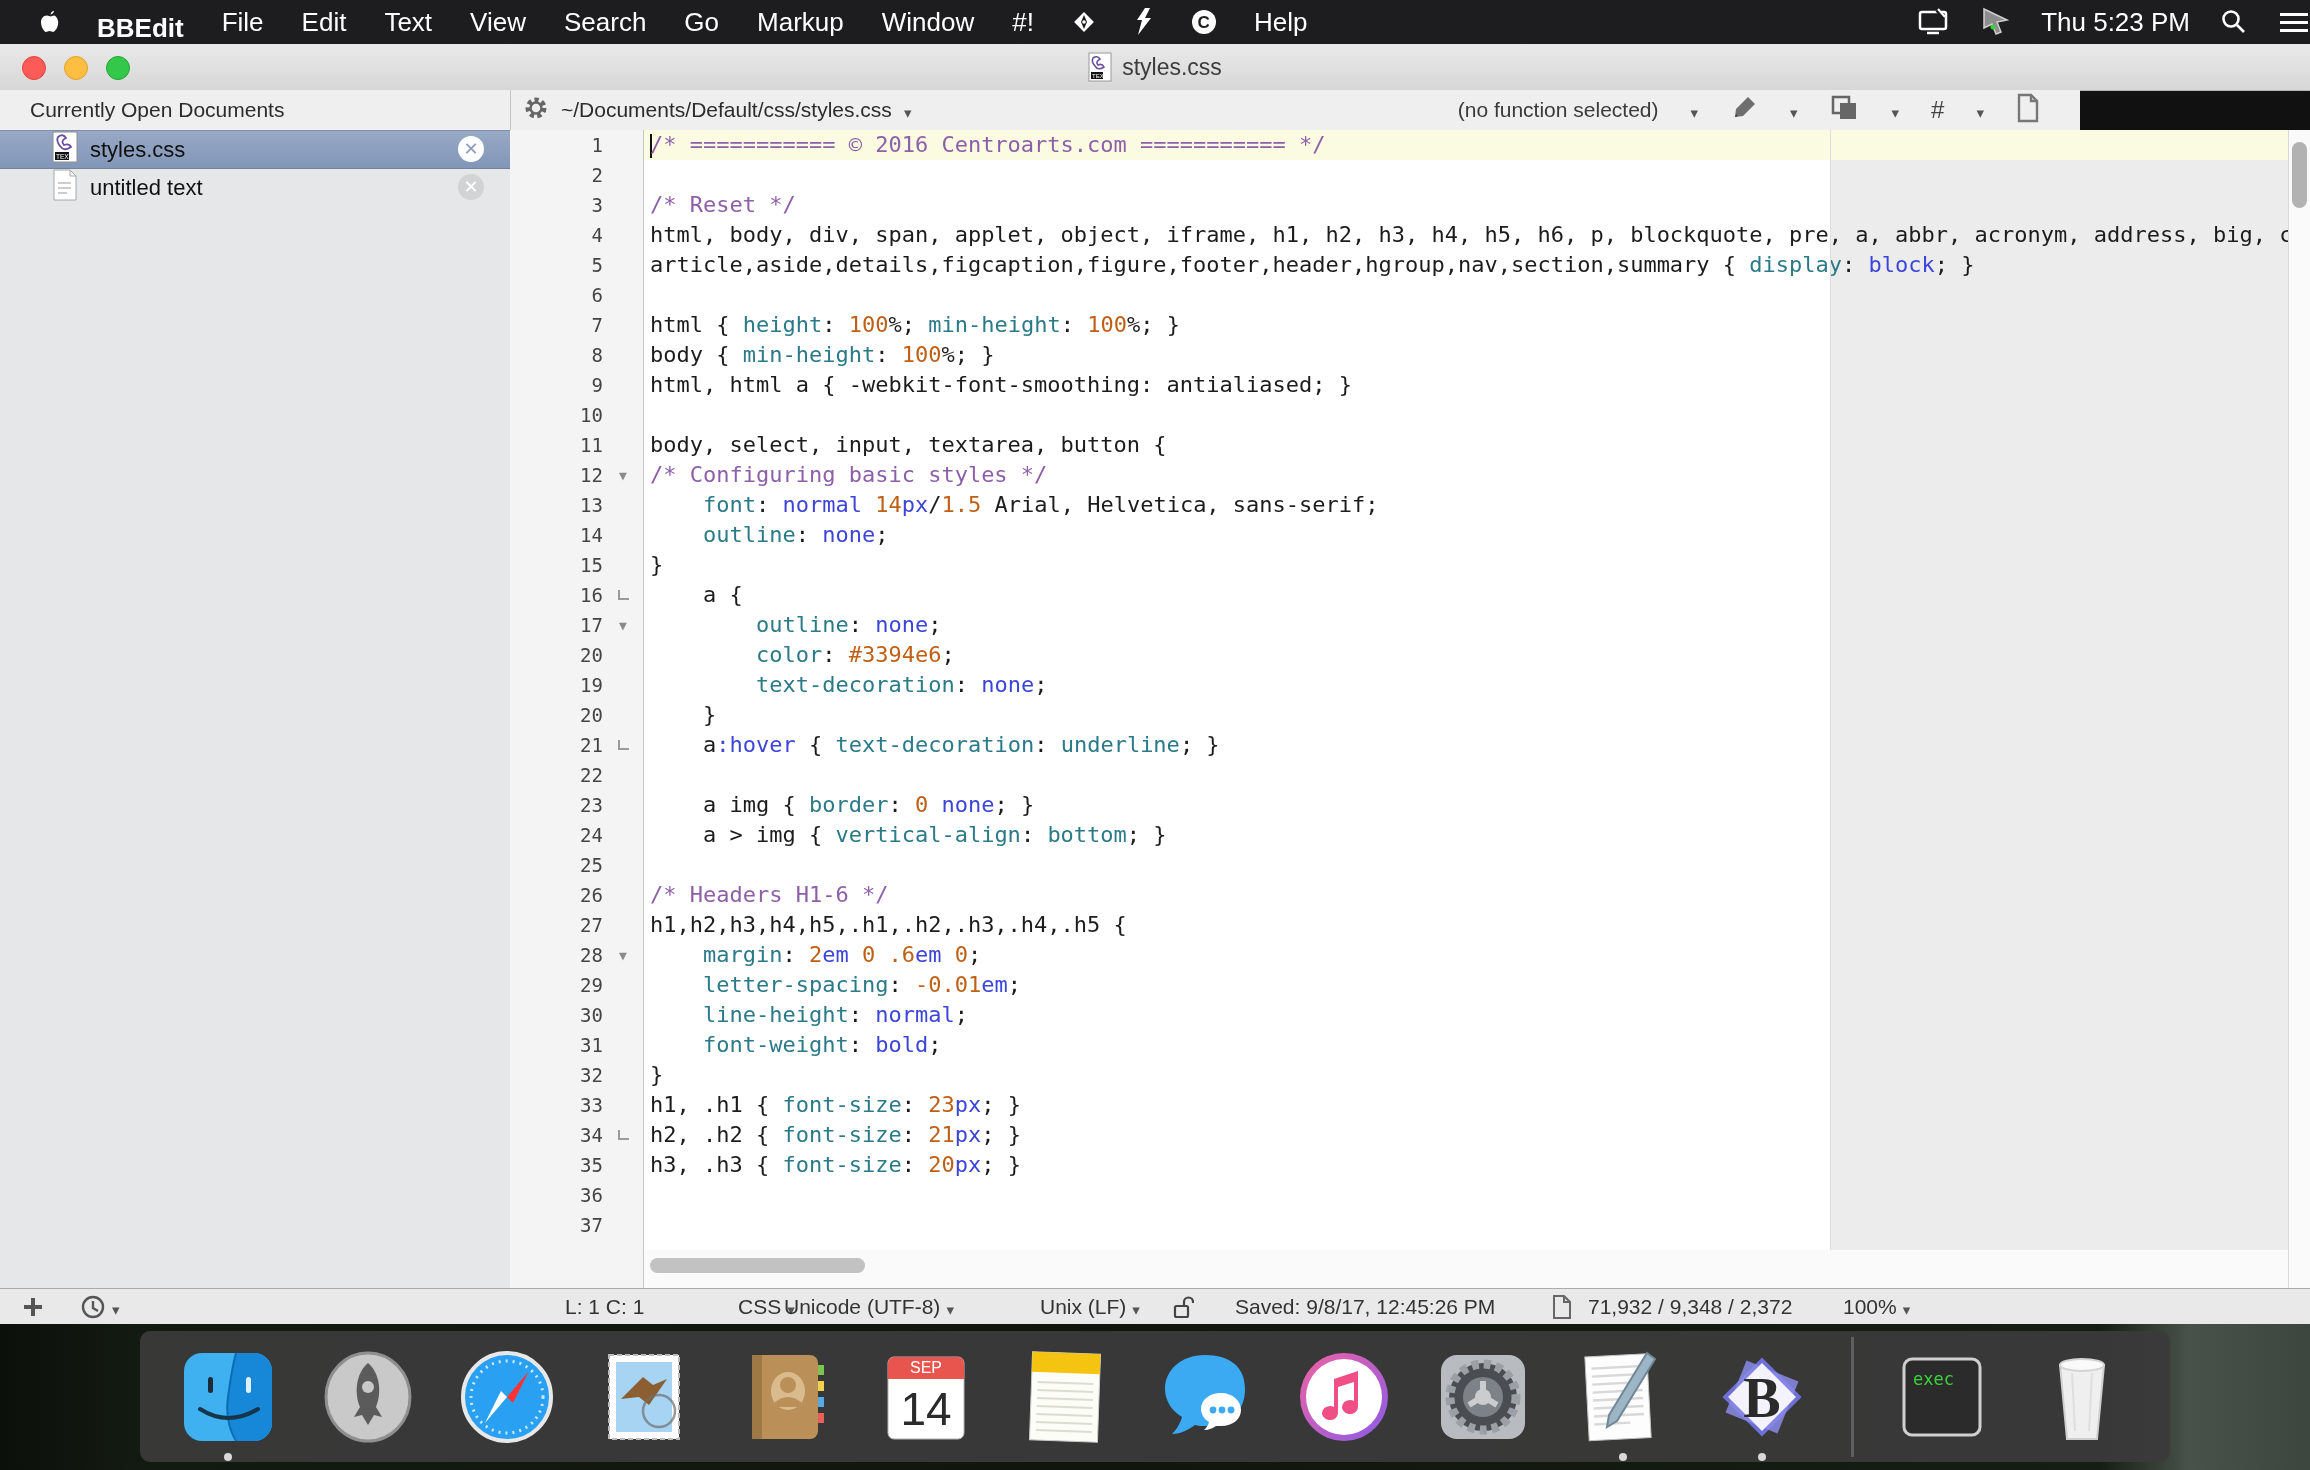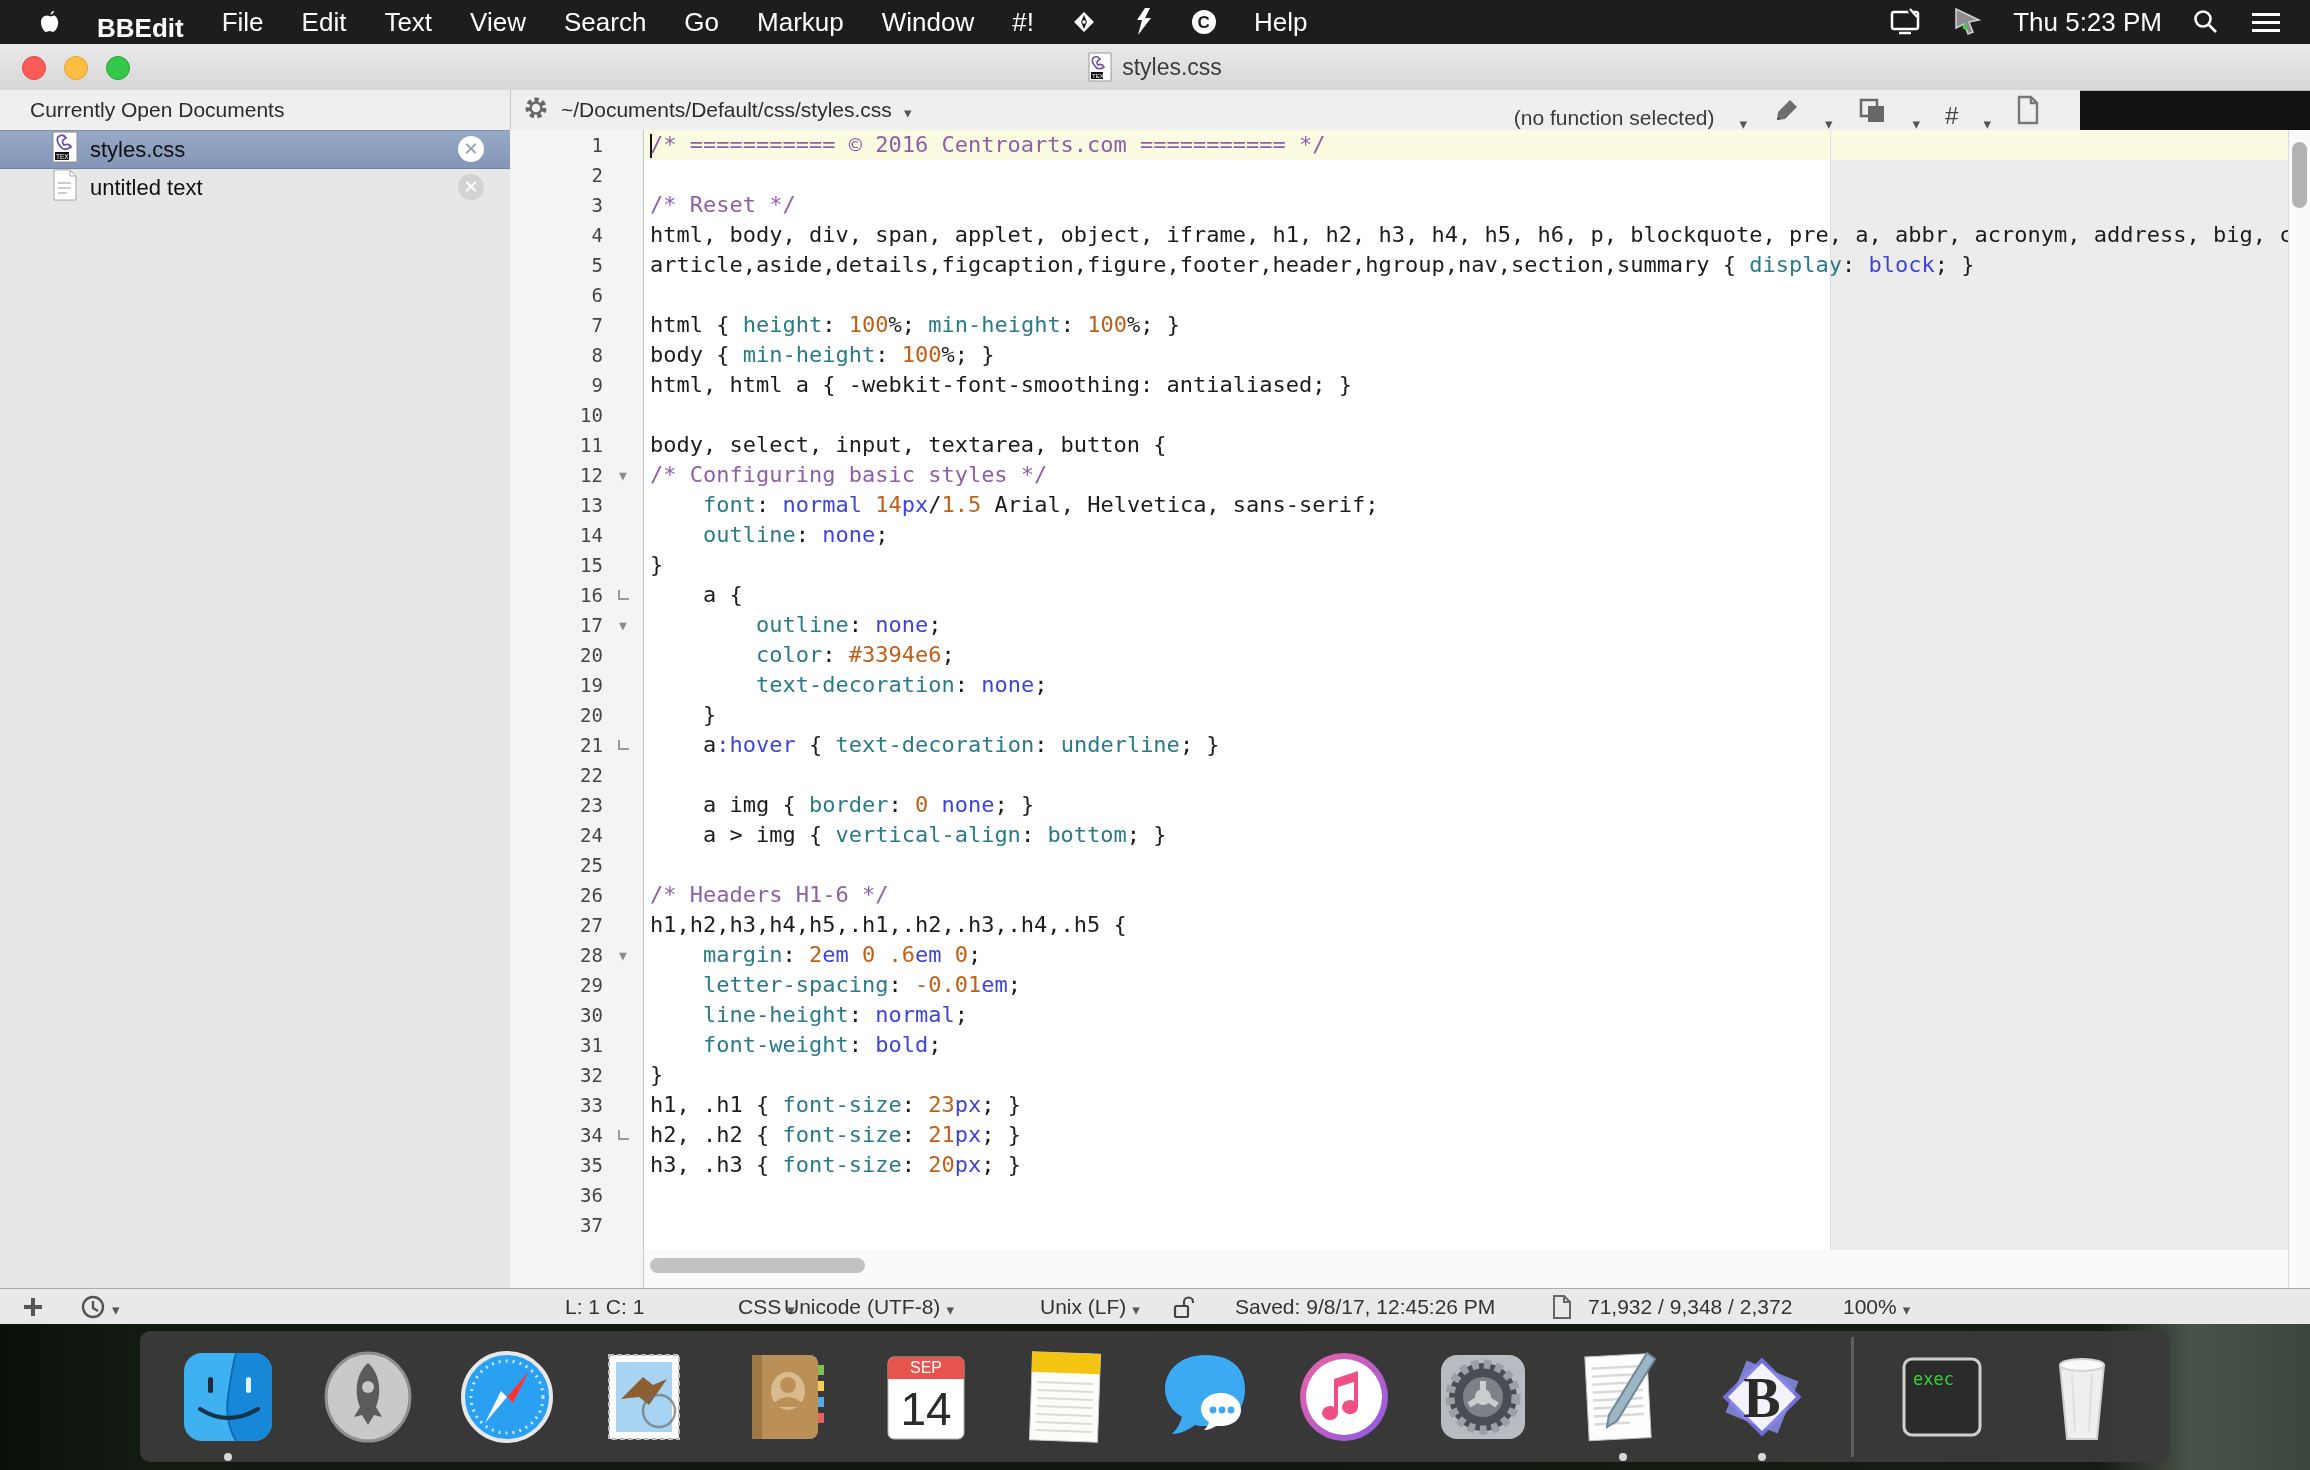--- a/index.html
+++ b/index.html
@@ -5,39 +5,39 @@
   html,body{margin:0;padding:0;}
   body{width:2310px;height:1470px;overflow:hidden;position:relative;
        font-family:"Liberation Sans",sans-serif;background:#111;}
   
   #menubar{position:absolute;left:0;top:0;width:2310px;height:44px;background:#1d1d1f;
            display:flex;align-items:center;color:#fff;font-size:26px;}
   #menu-left{display:flex;align-items:center;gap:0;padding-left:22px;}
   #menu-left .mi{padding:0 19px;white-space:nowrap;}
   #menu-left .mi.app{font-weight:bold;margin-top:12px;}
   #menu-left .micon{padding:0 16px;display:flex;align-items:center;}
-  #menu-right{margin-left:auto;display:flex;align-items:center;gap:30px;padding-right:28px;}
+  #menu-right{margin-left:auto;display:flex;align-items:center;gap:30px;}
   #menubar svg{display:block;}
   
   #titlebar{position:absolute;left:0;top:44px;width:2310px;height:46px;
             background:linear-gradient(#e9e9e9,#d7d7d7);border-bottom:1px solid #b6b6b6;}
   .tl{position:absolute;top:12px;width:22px;height:22px;border-radius:50%;}
   #tl-close{left:22px;background:#fc5b57;border:1px solid #e2443f;}
   #tl-min{left:64px;background:#fdbe41;border:1px solid #e0a32e;}
   #tl-zoom{left:106px;background:#34c84a;border:1px solid #23a435;}
   #title-wrap{position:absolute;left:0;right:0;top:0;height:46px;display:flex;align-items:center;justify-content:center;gap:10px;}
   #window-title{font-size:23px;color:#3c3c3c;}
   
   #toolbar{position:absolute;left:0;top:90px;width:2080px;height:40px;background:#efefef;
            border-bottom:1px solid #4d7c0f;font-size:21px;color:#2c2c2c;}
   #sidebar-header{position:absolute;left:30px;top:0;height:40px;display:flex;align-items:center;}
   .vdiv{position:absolute;left:510px;top:0;bottom:0;width:1px;background:#c4c4c4;}
   #path-area{position:absolute;left:523px;top:0;height:40px;display:flex;align-items:center;gap:12px;}
   .caret{font-size:15px;color:#555;position:relative;top:3px;}
-  #toolbar-right{position:absolute;right:40px;top:0;height:40px;display:flex;align-items:flex-end;gap:25px;color:#3a3a3a;}
+  #toolbar-right{position:absolute;right:40px;top:0;height:40px;display:flex;align-items:center;gap:32px;color:#3a3a3a;}
   
   #sidebar{position:absolute;left:0;top:130px;width:510px;height:1158px;background:#e5e7e9;border-right:1px solid #c4c4c4;}
   .sb-row{height:37px;display:flex;align-items:center;gap:12px;padding-left:52px;position:relative;font-size:22px;color:#111;}
   .sb-row.sel{background:linear-gradient(#98a9c5,#8296b8);border-top:1px solid #7e90b0;border-bottom:1px solid #73829f;}
   .sb-close{position:absolute;right:26px;top:5px;width:26px;height:26px;border-radius:50%;
             display:flex;align-items:center;justify-content:center;font-size:18px;}
   .sb-row.sel .sb-close{background:#fff;color:#8e9dbb;}
   .sb-row:not(.sel) .sb-close{background:#d2d3d5;color:#fff;}
   
   #gutter{position:absolute;left:510px;top:130px;width:133px;height:1158px;background:#f4f4f4;border-right:1px solid #c6c6c6;}

